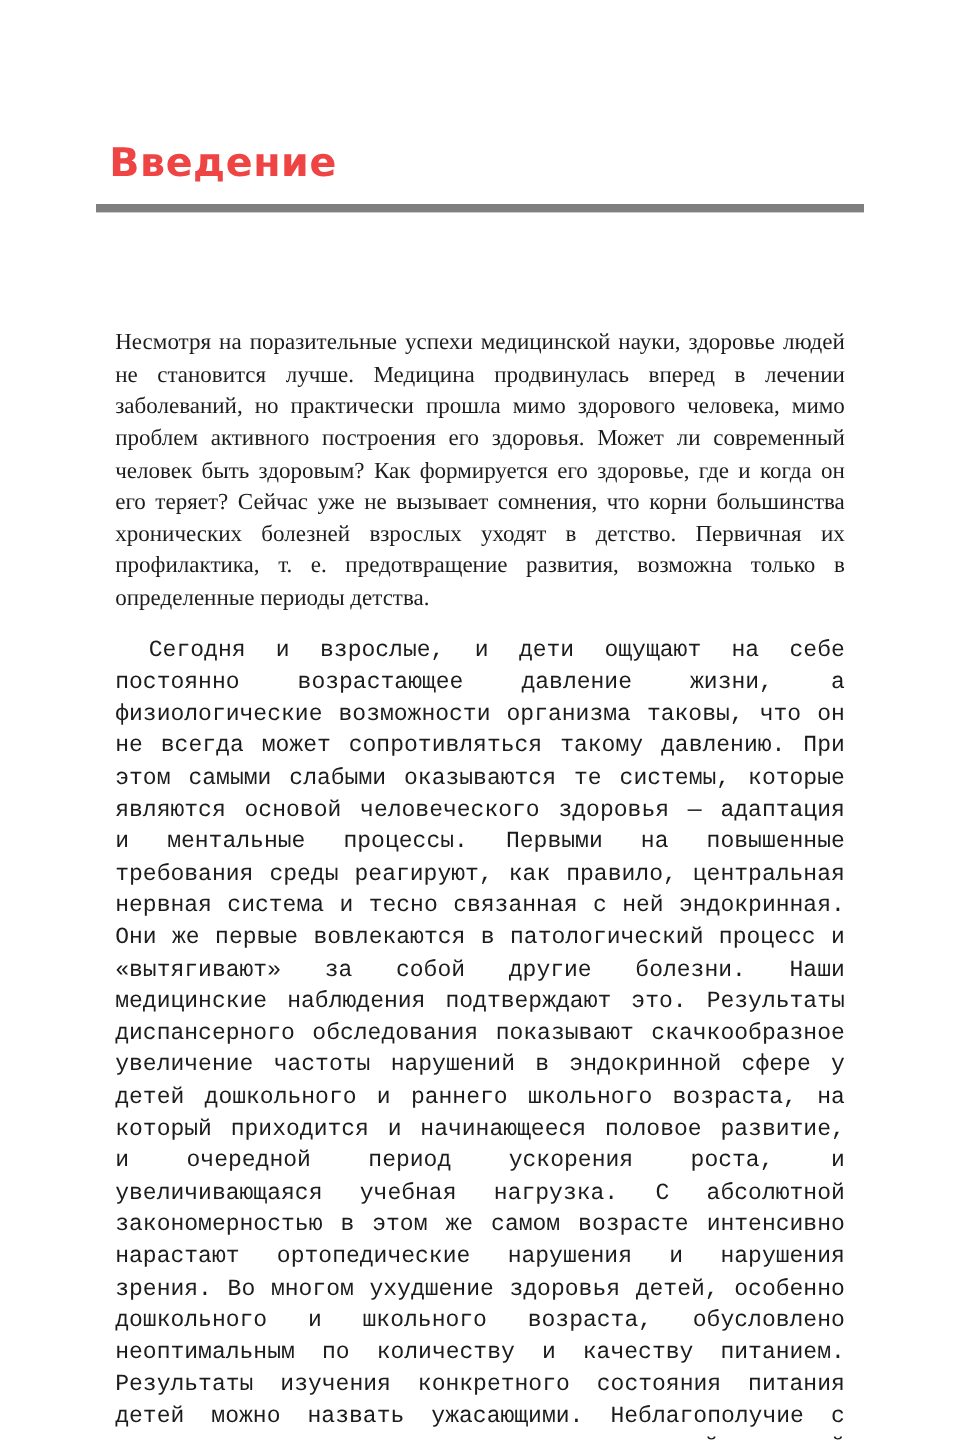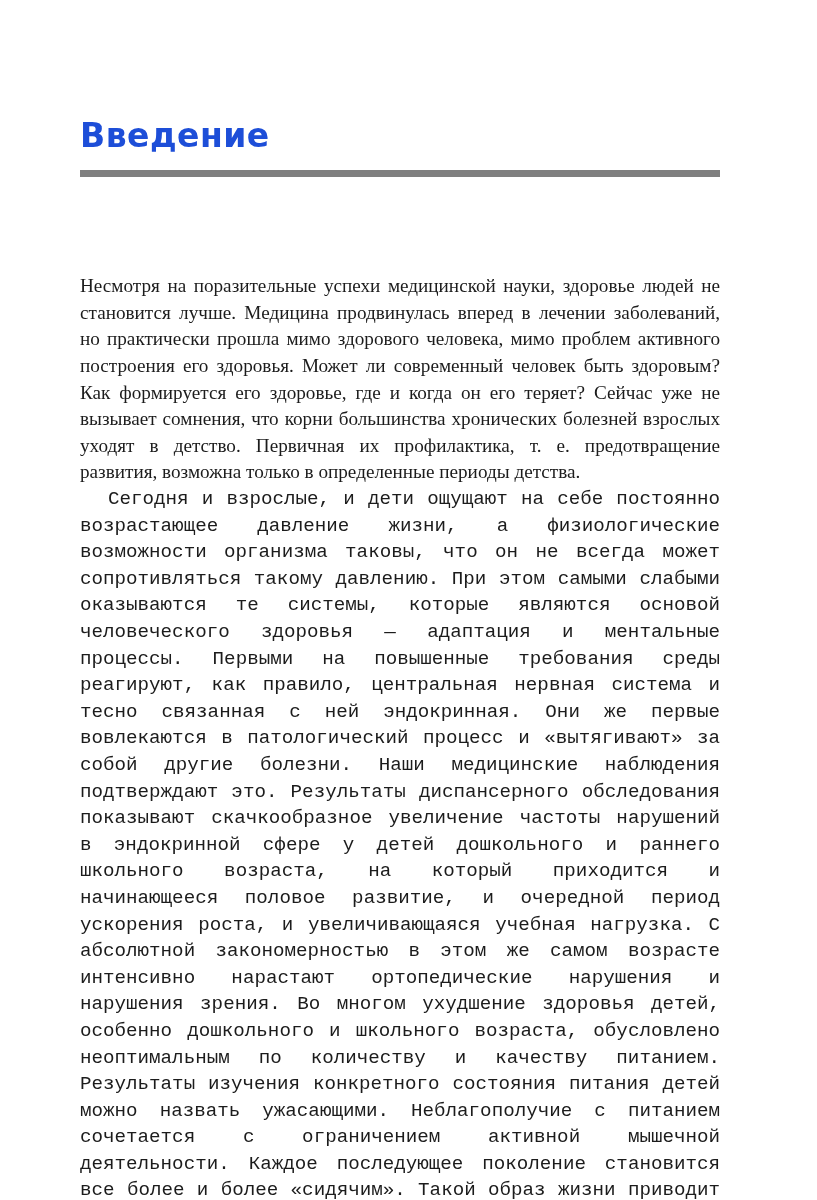--- a/index.html
+++ b/index.html
@@ -26,41 +26,41 @@
     position: absolute;
     left: 80px;
     top: 118px;
     width: 640px;
   }
   .chapter-title {
     font-family: "DejaVu Sans", sans-serif;
     font-weight: bold;
     font-size: 33px;
     letter-spacing: 0.5px;
-    color: #1d4ed8;
-    margin: 0 0 16px 0;
+    color: #ef4444;
+    margin: 0 0 16px 11px;
     line-height: 1.1;
   }
   .title-rule {
     width: 640px;
     height: 7px;
     background: #7f7f7f;
     margin: 0 0 0 0;
   }
   .body-text {
     margin-top: 96px;
     font-size: 19.2px;
     line-height: 26.6px;
     text-align: justify;
     text-justify: inter-word;
     color: #1c1c1c;
     hyphens: manual;
   }
   .body-text p {
-    margin: 0;
+    margin: 16px;
   }
   .body-text p + p {
     text-indent: 28px;
     font-family: Liberation Mono, monospace;
   }
 </style>
 </head>
 <body>
 
 <div class="page">

